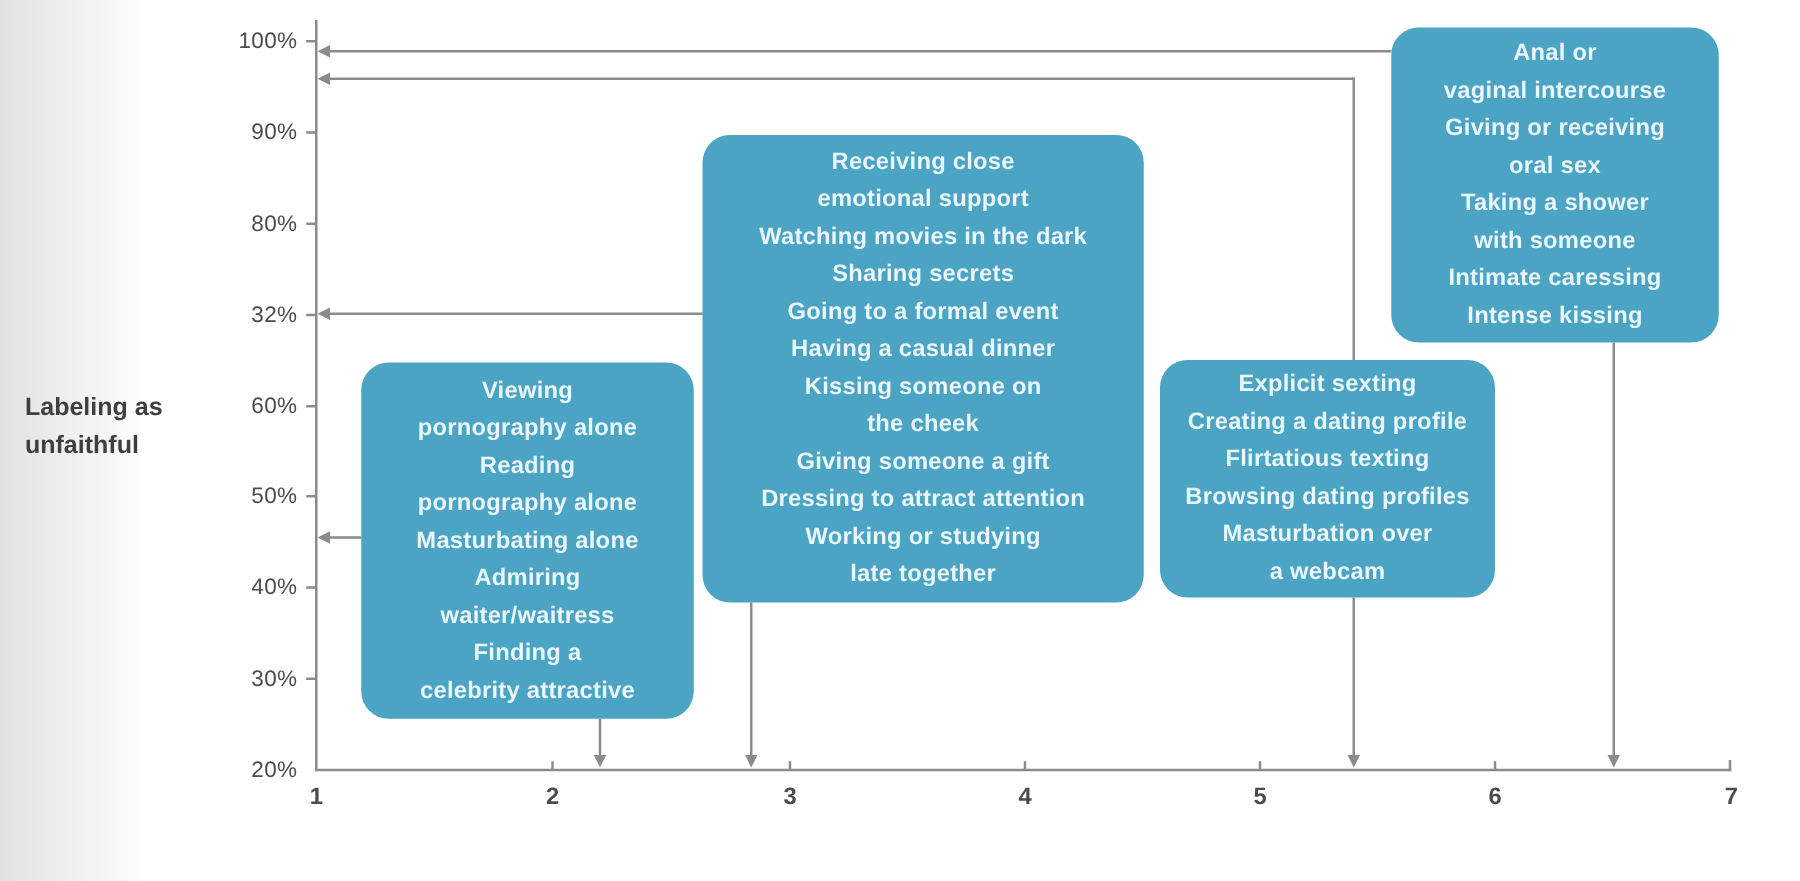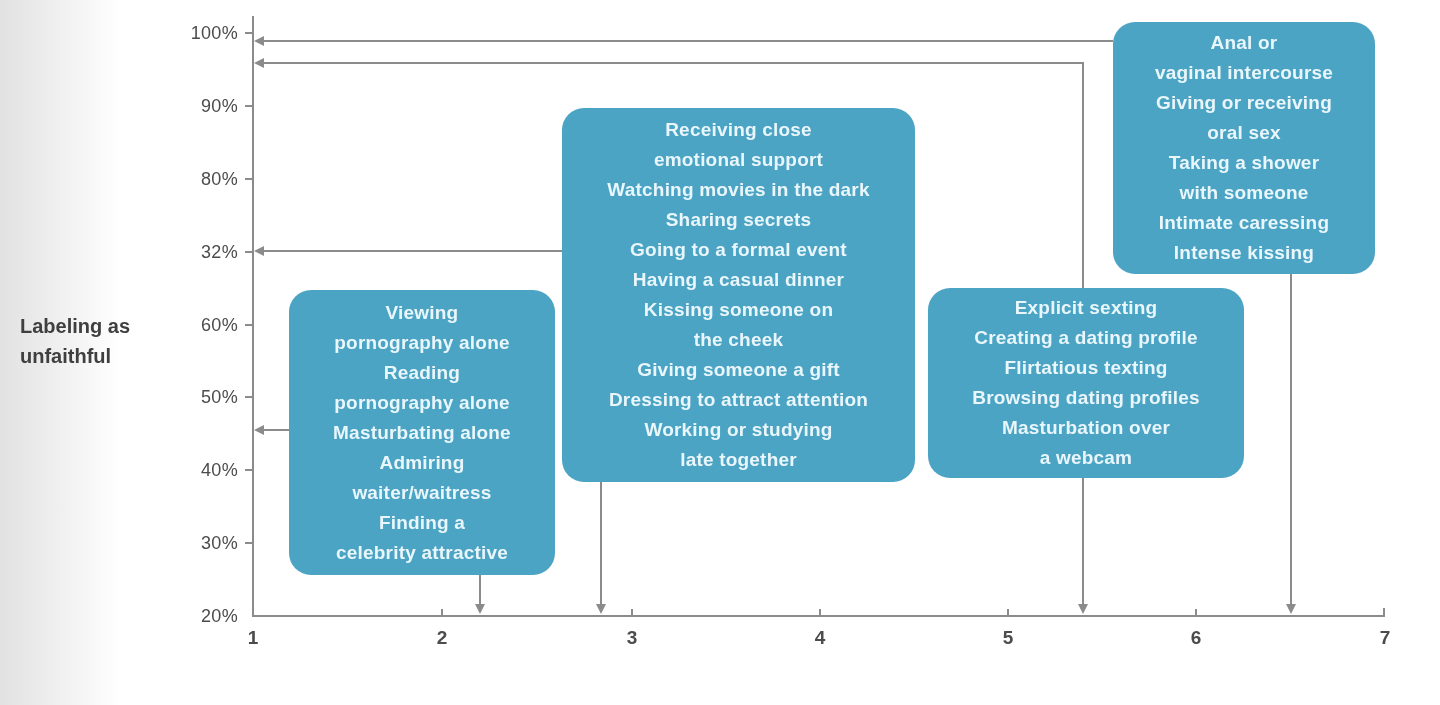--- a/index.html
+++ b/index.html
@@ -148,21 +148,21 @@
 Going to a formal event
 Having a casual dinner
 Kissing someone on
 the cheek
 Giving someone a gift
 Dressing to attract attention
 Working or studying
 late together</div>
   </div>
 
-  <div class="box" style="left:928px;top:288px;width:316px;height:190px;">
+  <div class="box" style="left:928px;top:288px;width:268px;height:190px;">
     <div class="txt">Explicit sexting
 Creating a dating profile
 Flirtatious texting
 Browsing dating profiles
 Masturbation over
 a webcam</div>
   </div>
 
   <div class="box" style="left:1113px;top:22px;width:262px;height:252px;">
     <div class="txt">Anal or

